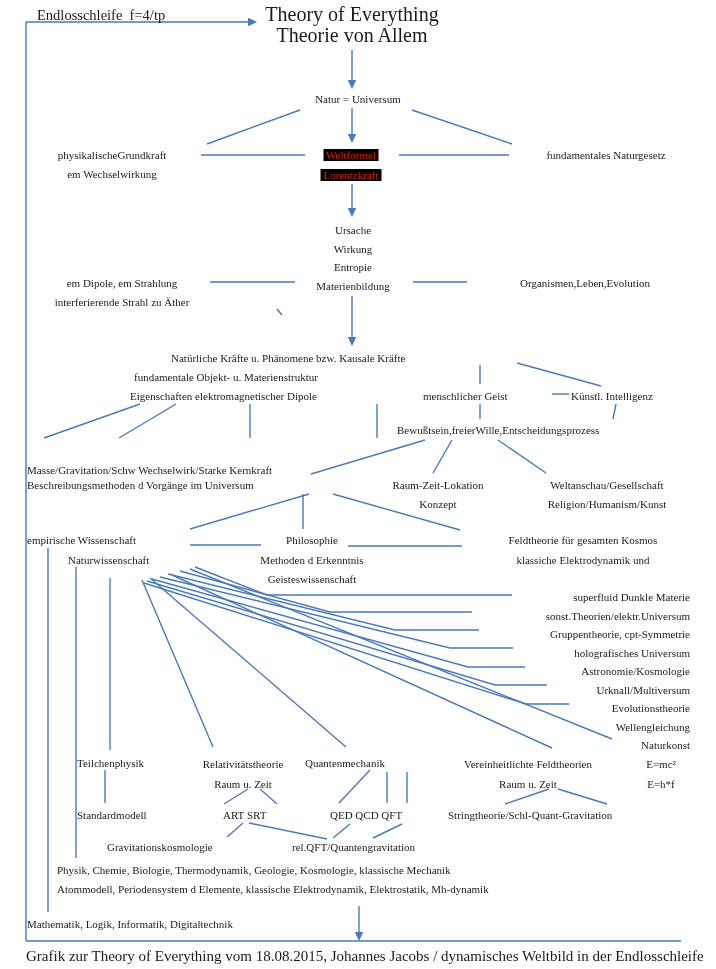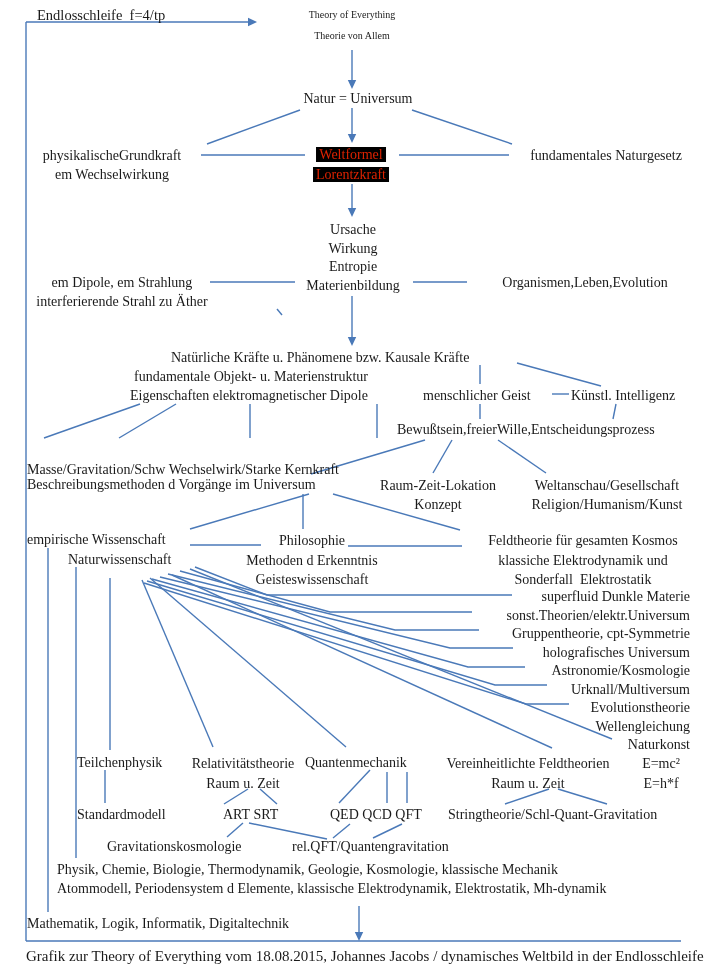--- a/index.html
+++ b/index.html
@@ -1,19 +1,19 @@
 <!DOCTYPE html>
 <html><head>
 <meta charset="utf-8">
 <style>
   html,body{margin:0;padding:0;background:#ffffff;}
   #canvas{position:relative;width:716px;height:969px;background:#ffffff;overflow:hidden;
           font-family:"Liberation Serif","DejaVu Serif",serif;color:#1a1a1a;}
   #wires{position:absolute;left:0;top:0;z-index:1;}
-  .node{position:absolute;z-index:2;font-size:14px;line-height:18.6px;white-space:pre;}
+  .node{position:absolute;z-index:2;font-size:11px;line-height:18.6px;white-space:pre;}
   .node.center{transform:translateX(-50%);text-align:center;}
   .node.right{text-align:right;}
   .node .line{display:block;}
   .node.hl .line span{background:#000000;color:#dd2200;padding:0 3px;}
 </style>
 </head>
 <body>
 
 <div id="canvas">
   <svg id="wires" width="716" height="969">
@@ -77,42 +77,42 @@
       <polyline points="407,772 407,803" fill="none" stroke="#4a79b8" stroke-width="1.4"></polyline>
       <polyline points="549,789 505,804" fill="none" stroke="#4a79b8" stroke-width="1.4"></polyline>
       <polyline points="558,789 607,804" fill="none" stroke="#4a79b8" stroke-width="1.4"></polyline>
       <polyline points="243,823 227,837" fill="none" stroke="#4a79b8" stroke-width="1.4"></polyline>
       <polyline points="249,823 327,839" fill="none" stroke="#4a79b8" stroke-width="1.4"></polyline>
       <polyline points="350,824 333,838" fill="none" stroke="#4a79b8" stroke-width="1.4"></polyline>
       <polyline points="402,824 373,838" fill="none" stroke="#4a79b8" stroke-width="1.4"></polyline>
     </svg>
   <div id="nodes">
       <div class="node left" style="top: 6px; left: 37px; font-size: 14.5px;"><div class="line"><span>Endlosschleife  f=4/tp</span></div></div>
-      <div class="node center" style="top: 4px; left: 352px; font-size: 10px; line-height: 21px;"><div class="line"><span>Theory of Everything</span></div><div class="line"><span>Theorie von Allem</span></div></div>
+      <div class="node center" style="top: 4px; left: 352px; font-size: 20px; line-height: 21px;"><div class="line"><span>Theory of Everything</span></div><div class="line"><span>Theorie von Allem</span></div></div>
       <div class="node center" style="top: 90px; left: 358px;"><div class="line"><span>Natur = Universum</span></div></div>
       <div class="node center" style="top: 146px; left: 112px; line-height: 19px;"><div class="line"><span>physikalischeGrundkraft</span></div><div class="line"><span>em Wechselwirkung</span></div></div>
       <div class="node center hl" style="top: 145px; left: 351px; line-height: 20px;"><div class="line"><span>Weltformel</span></div><div class="line"><span>Lorentzkraft</span></div></div>
       <div class="node center" style="top: 146px; left: 606px; line-height: 19px;"><div class="line"><span>fundamentales Naturgesetz</span></div></div>
       <div class="node center" style="top: 221px; left: 353px; line-height: 18.7px;"><div class="line"><span>Ursache</span></div><div class="line"><span>Wirkung</span></div><div class="line"><span>Entropie</span></div><div class="line"><span>Materienbildung</span></div></div>
       <div class="node center" style="top: 274px; left: 122px; line-height: 18.5px;"><div class="line"><span>em Dipole, em Strahlung</span></div><div class="line"><span>interferierende Strahl zu Äther</span></div></div>
       <div class="node center" style="top: 274px; left: 585px; line-height: 18.5px;"><div class="line"><span>Organismen,Leben,Evolution</span></div></div>
       <div class="node left" style="top: 349px; left: 171px;"><div class="line"><span>Natürliche Kräfte u. Phänomene bzw. Kausale Kräfte</span></div></div>
       <div class="node left" style="top: 368px; left: 134px;"><div class="line"><span>fundamentale Objekt- u. Materienstruktur</span></div></div>
       <div class="node left" style="top: 387px; left: 130px;"><div class="line"><span>Eigenschaften elektromagnetischer Dipole</span></div></div>
       <div class="node left" style="top: 387px; left: 423px;"><div class="line"><span>menschlicher Geist</span></div></div>
       <div class="node left" style="top: 387px; left: 571px;"><div class="line"><span>Künstl. Intelligenz</span></div></div>
       <div class="node left" style="top: 421px; left: 397px;"><div class="line"><span>Bewußtsein,freierWille,Entscheidungsprozess</span></div></div>
       <div class="node left" style="top: 440px; left: 27px; margin-top: 21px;"><div class="line"><span>Masse/Gravitation/Schw Wechselwirk/Starke Kernkraft</span></div></div>
       <div class="node left" style="top: 476px; left: 27px;"><div class="line"><span>Beschreibungsmethoden d Vorgänge im Universum</span></div></div>
       <div class="node center" style="top: 476px; left: 438px; line-height: 19px;"><div class="line"><span>Raum-Zeit-Lokation</span></div><div class="line"><span>Konzept</span></div></div>
       <div class="node center" style="top: 476px; left: 607px; line-height: 19px;"><div class="line"><span>Weltanschau/Gesellschaft</span></div><div class="line"><span>Religion/Humanism/Kunst</span></div></div>
       <div class="node left" style="top: 531px; left: 27px;"><div class="line"><span>empirische Wissenschaft</span></div></div>
       <div class="node left" style="top: 551px; left: 68px;"><div class="line"><span>Naturwissenschaft</span></div></div>
       <div class="node center" style="top: 531px; left: 312px; line-height: 19.5px;"><div class="line"><span>Philosophie</span></div><div class="line"><span>Methoden d Erkenntnis</span></div><div class="line"><span>Geisteswissenschaft</span></div></div>
-      <div class="node center" style="top: 531px; left: 583px; line-height: 19.5px;"><div class="line"><span>Feldtheorie für gesamten Kosmos</span></div><div class="line"><span>klassiche Elektrodynamik und</span></div><div class="line"><span>Sonderfall  Elektrostatik</span></div></div>
+      <div class="node center" style="top: 531px; left: 583px; line-height: 19.5px;"><div class="line"><span>Feldtheorie für gesamten Kosmos</span></div><div class="line"><span>klassiche Elektrodynamik und</span></div></div>
       <div class="node right" style="top: 588px; right: 26px;"><div class="line"><span>superfluid Dunkle Materie</span></div></div>
       <div class="node right" style="top: 607px; right: 26px;"><div class="line"><span>sonst.Theorien/elektr.Universum</span></div></div>
       <div class="node right" style="top: 625px; right: 26px;"><div class="line"><span>Gruppentheorie, cpt-Symmetrie</span></div></div>
       <div class="node right" style="top: 644px; right: 26px;"><div class="line"><span>holografisches Universum</span></div></div>
       <div class="node right" style="top: 662px; right: 26px;"><div class="line"><span>Astronomie/Kosmologie</span></div></div>
       <div class="node right" style="top: 681px; right: 26px;"><div class="line"><span>Urknall/Multiversum</span></div></div>
       <div class="node right" style="top: 699px; right: 26px;"><div class="line"><span>Evolutionstheorie</span></div></div>
       <div class="node right" style="top: 718px; right: 26px;"><div class="line"><span>Wellengleichung</span></div></div>
       <div class="node right" style="top: 736px; right: 26px;"><div class="line"><span>Naturkonst</span></div></div>
       <div class="node left" style="top: 754px; left: 77px;"><div class="line"><span>Teilchenphysik</span></div></div>

